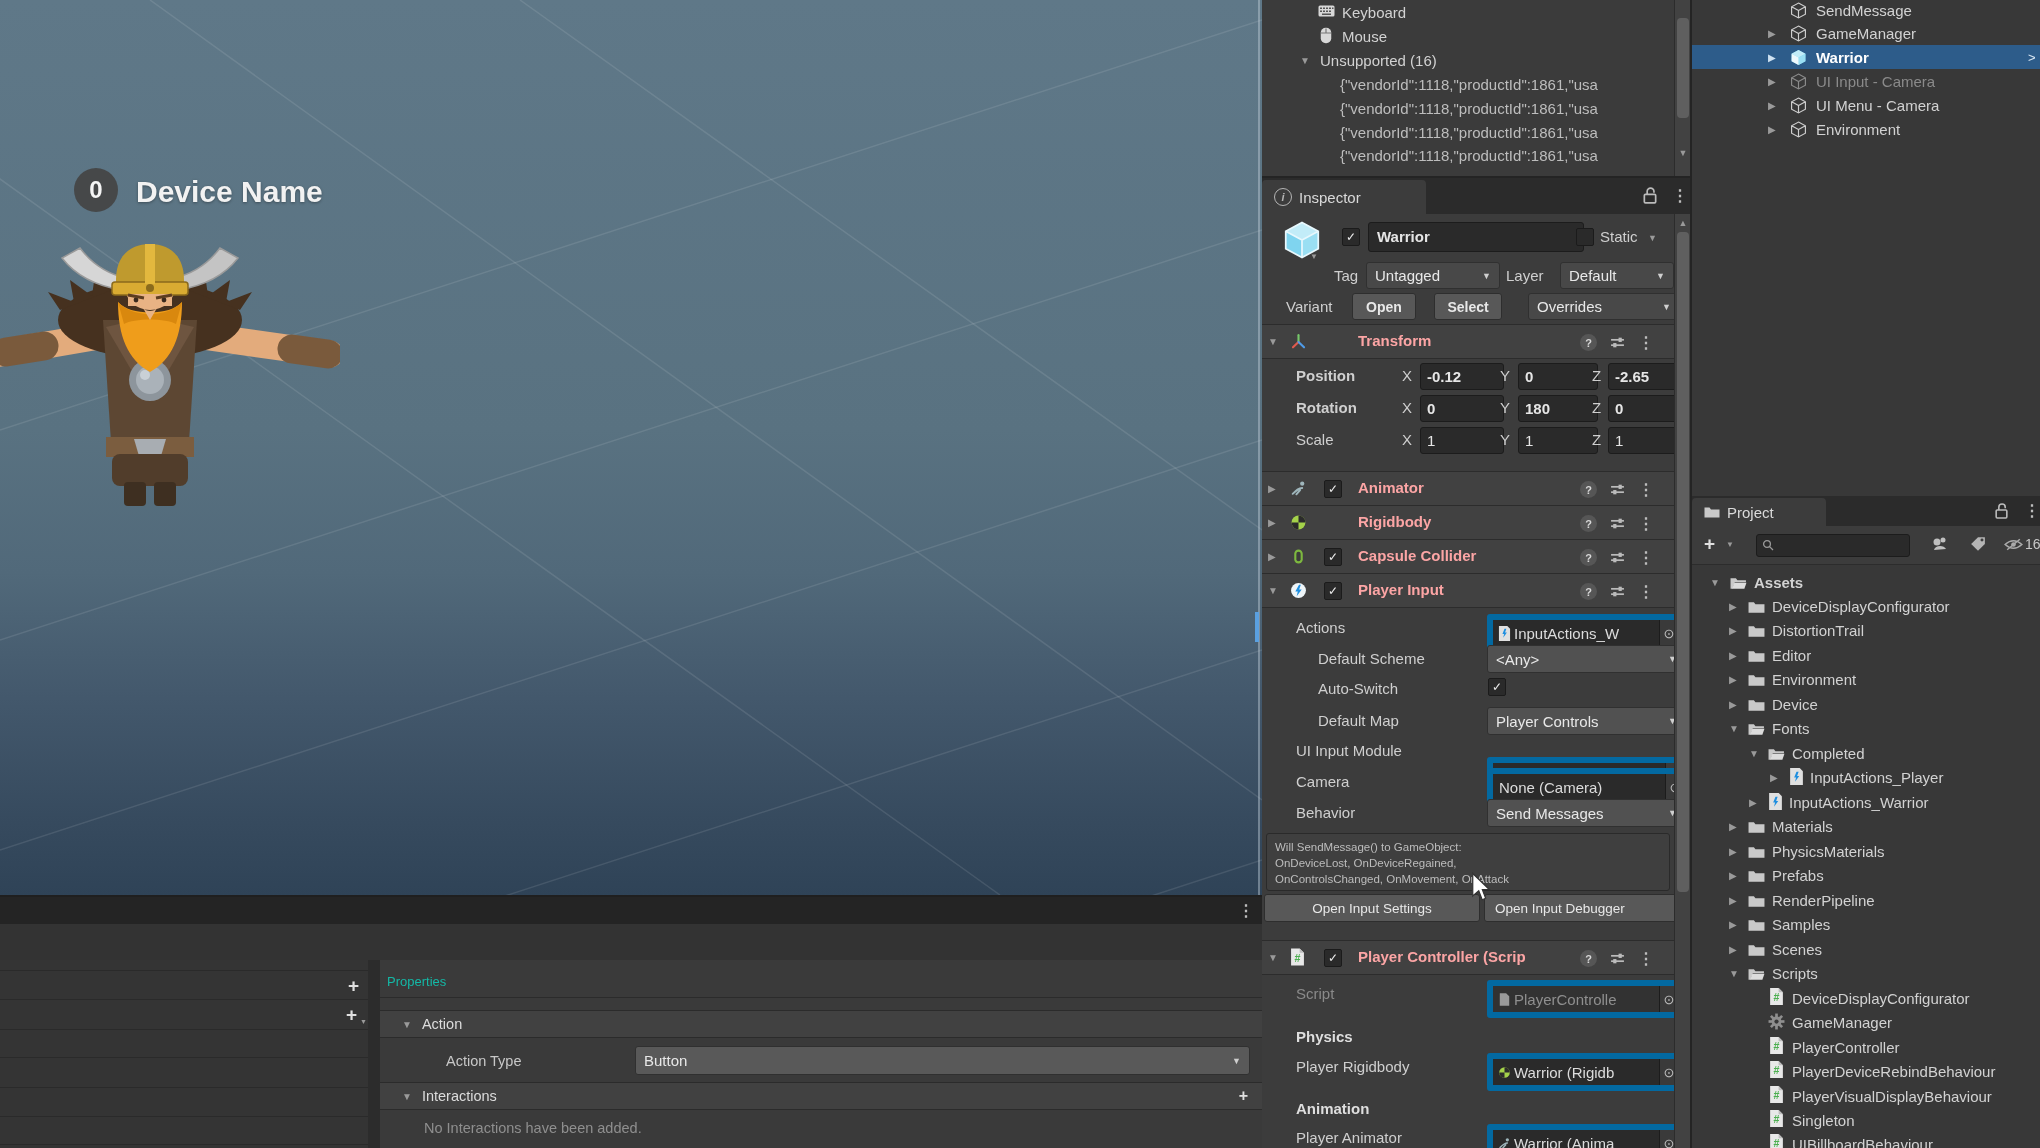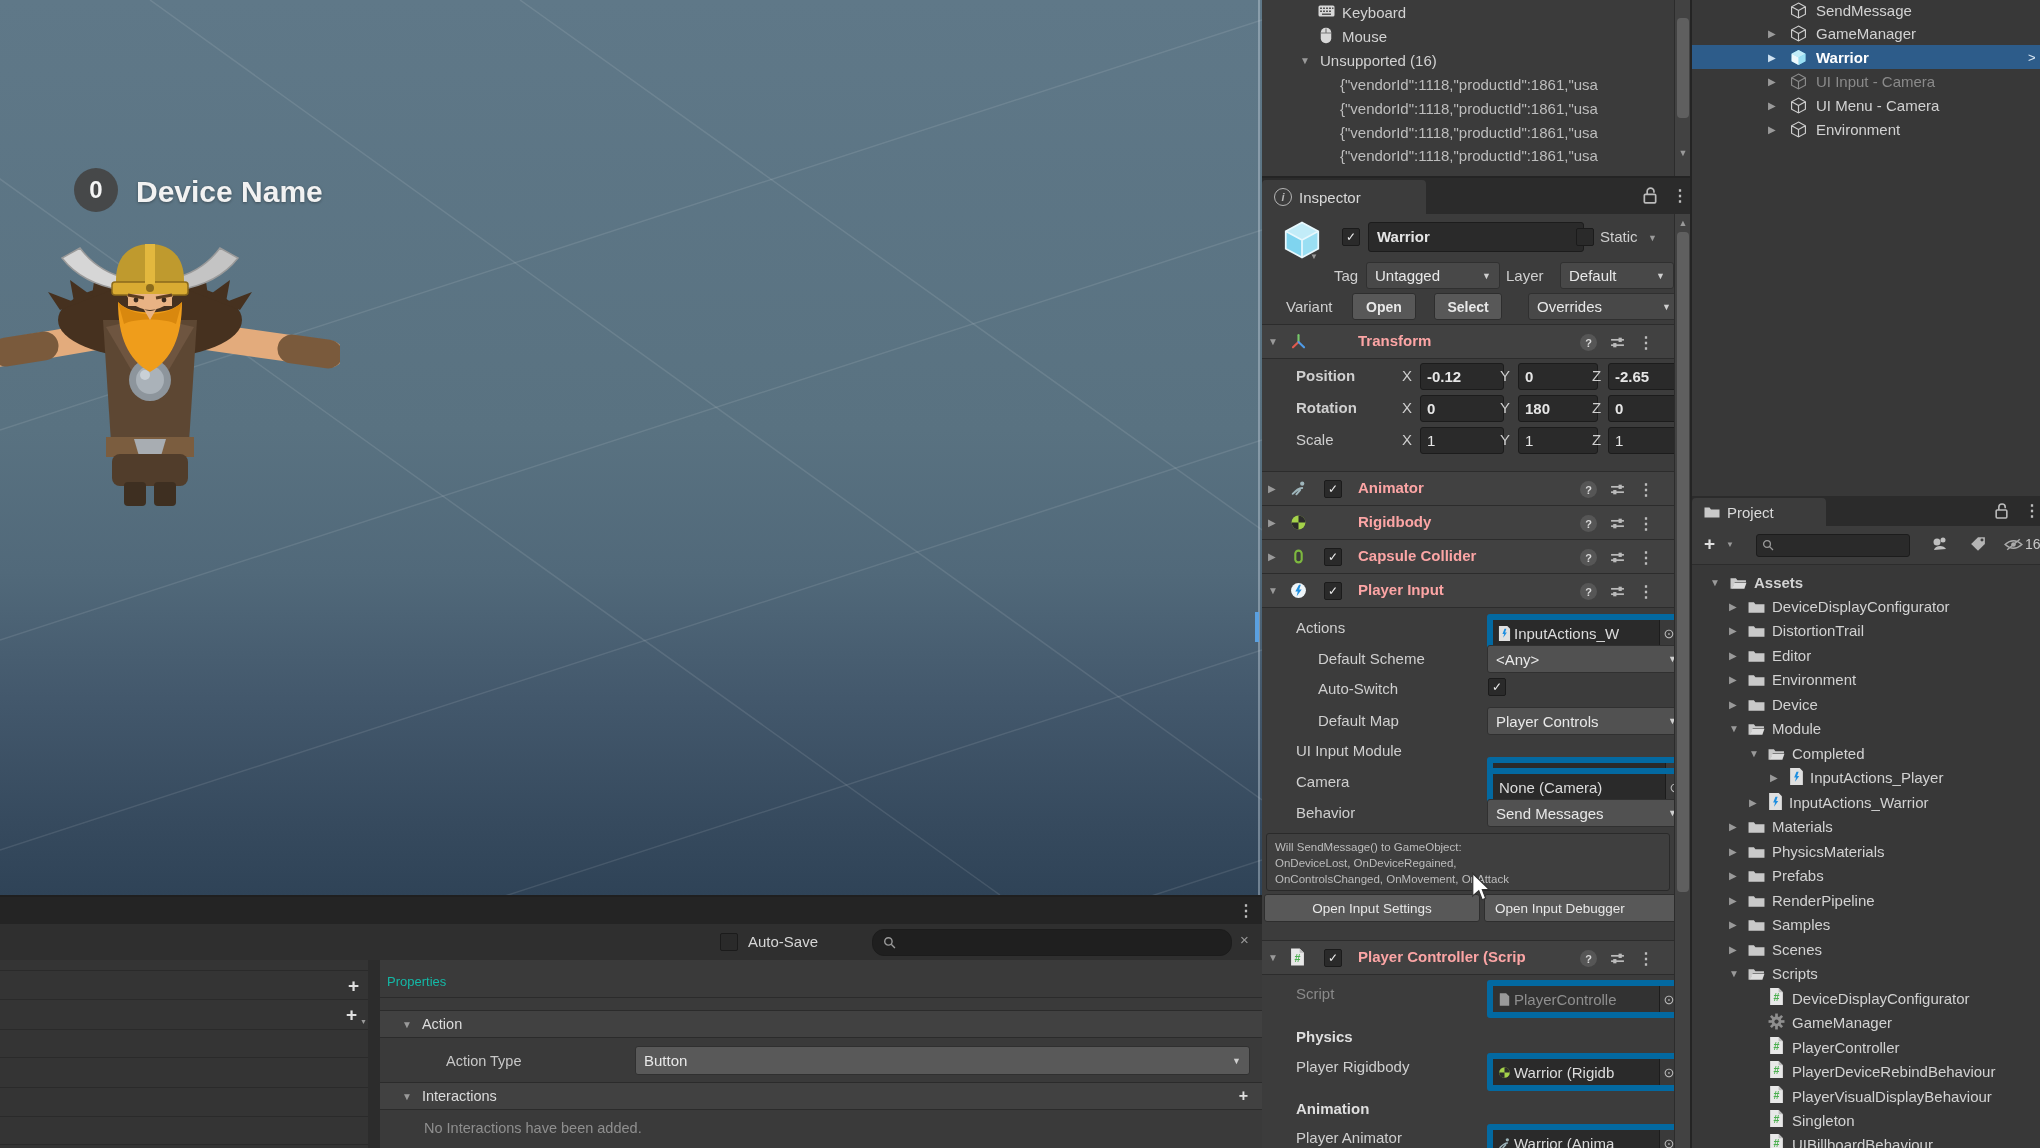--- a/index.html
+++ b/index.html
@@ -642,21 +642,21 @@
           <path d="M0.5 1 h5 l1.5 2 h8.5 v8 h-15z" fill="#c9c9c9"></path>
         </svg>
       <span class="tr-txt txt" style="left:80px">Device</span>
     </div>
     <div class="tree-row" style="top:716px">
       <span class="tr-arrow foldout" style="left:37px">▼</span>
       <svg class="tr-icon" style="left:56px;top:5px" width="17" height="13" viewBox="0 0 16 12">
           <path d="M0.5 1 h5 l1.5 2 h8 v1.8 h-10.5 l-2 6.2 h-2z" fill="#c9c9c9"></path>
           <path d="M4 5.2 h11.5 l-2 5.8 h-11.5z" fill="#dcdcdc"></path>
         </svg>
-      <span class="tr-txt txt" style="left:80px">Module</span>
+      <span class="tr-txt txt" style="left:80px">Fonts</span>
     </div>
     <div class="tree-row" style="top:741px">
       <span class="tr-arrow foldout" style="left:57px">▼</span>
       <svg class="tr-icon" style="left:76px;top:5px" width="17" height="13" viewBox="0 0 16 12">
           <path d="M0.5 1 h5 l1.5 2 h8 v1.8 h-10.5 l-2 6.2 h-2z" fill="#c9c9c9"></path>
           <path d="M4 5.2 h11.5 l-2 5.8 h-11.5z" fill="#dcdcdc"></path>
         </svg>
       <span class="tr-txt txt" style="left:100px">Completed</span>
     </div>
     <div class="tree-row" style="top:765px">
@@ -784,31 +784,20 @@
           <path d="M9 0 l4 4 h-4z" fill="#bdbdbd"></path>
         <text x="7" y="12.5" font-size="10" font-weight="bold" fill="#4caf50" text-anchor="middle">#</text>
       </svg>
       <span class="tr-txt txt" style="left:100px">UIBillboardBehaviour</span>
     </div>
   </div>
 
   <div id="actioneditor">
     <div id="ae-titlebar">
       <span class="abs kebab" style="left:1238px;top:4px">⋮</span>
-    </div>
-    <div id="ae-toolbar">
-      <div class="abs checkbox" style="left:720px;top:9px"></div>
-      <span class="abs" style="left:748px;top:9px;font-size:15px;color:#d6d6d6">Auto-Save</span>
-      <div class="abs input-dark" style="left:872px;top:5px;width:358px;height:25px;border-radius:12px;background:#1f1f1f;">
-        <svg style="margin:6px 0 0 10px" width="13" height="13" viewBox="0 0 12 12">
-          <circle cx="5" cy="5" r="3.4" fill="none" stroke="#9a9a9a" stroke-width="1.3"></circle>
-          <line x1="7.6" y1="7.6" x2="11" y2="11" stroke="#9a9a9a" stroke-width="1.3"></line>
-        </svg>
-      </div>
-      <span class="abs" style="left:1240px;top:7px;color:#9a9a9a;font-size:15px">×</span>
     </div>
 
     <div id="ae-leftcol">
       <div class="ae-line" style="top:10px"></div>
       <div class="ae-line" style="top:39px"></div>
       <div class="ae-line" style="top:69px"></div>
       <div class="ae-line" style="top:97px"></div>
       <div class="ae-line" style="top:127px"></div>
       <div class="ae-line" style="top:156px"></div>
       <div class="ae-line" style="top:184px"></div>

